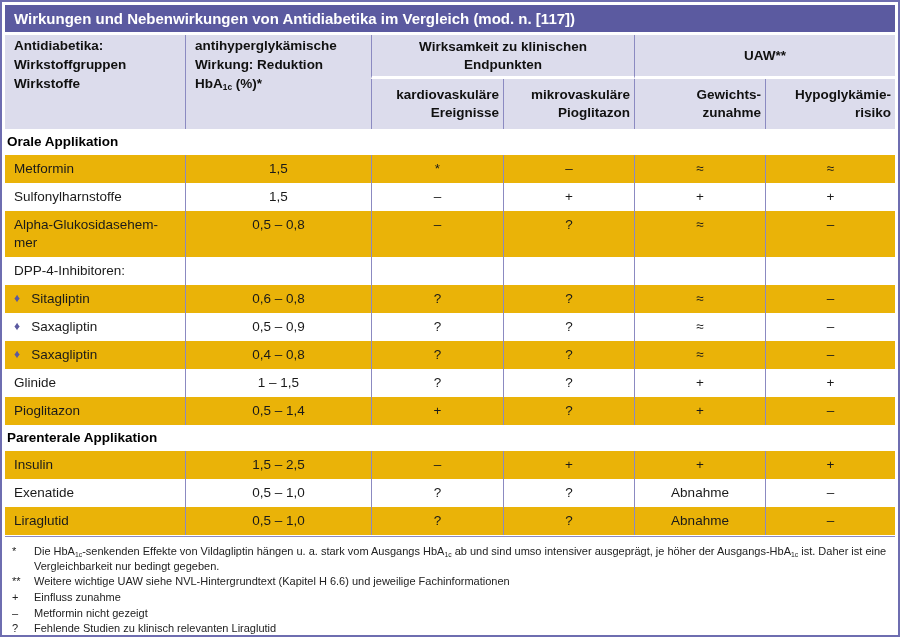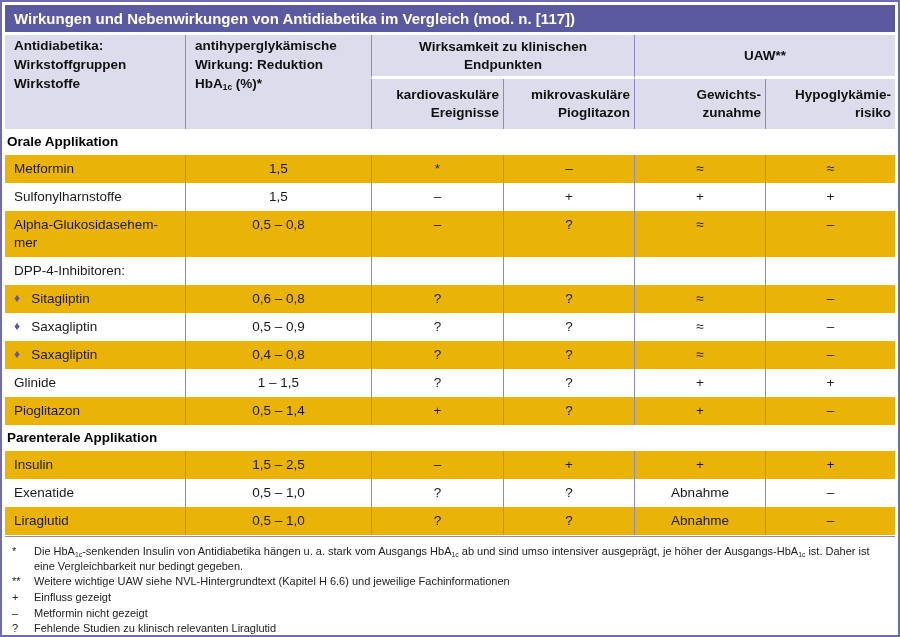--- a/index.html
+++ b/index.html
@@ -212,29 +212,29 @@
       <td class="val bl">–</td>
     </tr>
   </tbody>
 </table>
 
 <div class="rule"></div>
 
 <div class="footnotes">
   <div class="fn">
     <span class="fsym">*</span>
-    <span class="ftext"><span>Die HbA</span><span class="sb">1c</span><span>-senkenden Insulin von Antidiabetika hängen u. a. stark vom Ausgangs HbA</span><span class="sb">1c</span><span> ab und sind umso intensiver ausgeprägt, je höher der Ausgangs-HbA</span><span class="sb">1c</span><span> ist. Daher ist eine Vergleichbarkeit nur bedingt gegeben.</span></span>
+    <span class="ftext"><span>Die HbA</span><span class="sb">1c</span><span>-senkenden Effekte von Vildagliptin hängen u. a. stark vom Ausgangs HbA</span><span class="sb">1c</span><span> ab und sind umso intensiver ausgeprägt, je höher der Ausgangs-HbA</span><span class="sb">1c</span><span> ist. Daher ist eine Vergleichbarkeit nur bedingt gegeben.</span></span>
   </div>
   <div class="fn">
     <span class="fsym">**</span>
     <span class="ftext">Weitere wichtige UAW siehe NVL-Hintergrundtext (Kapitel H 6.6) und jeweilige Fachinformationen</span>
   </div>
   <div class="fn">
     <span class="fsym">+</span>
-    <span class="ftext">Einfluss gezeigt</span>
+    <span class="ftext">Einfluss zunahme</span>
   </div>
   <div class="fn">
     <span class="fsym">–</span>
     <span class="ftext">Metformin nicht gezeigt</span>
   </div>
   <div class="fn">
     <span class="fsym">?</span>
     <span class="ftext">Fehlende Studien zu klinisch relevanten Liraglutid</span>
   </div>
   <div class="fn">

